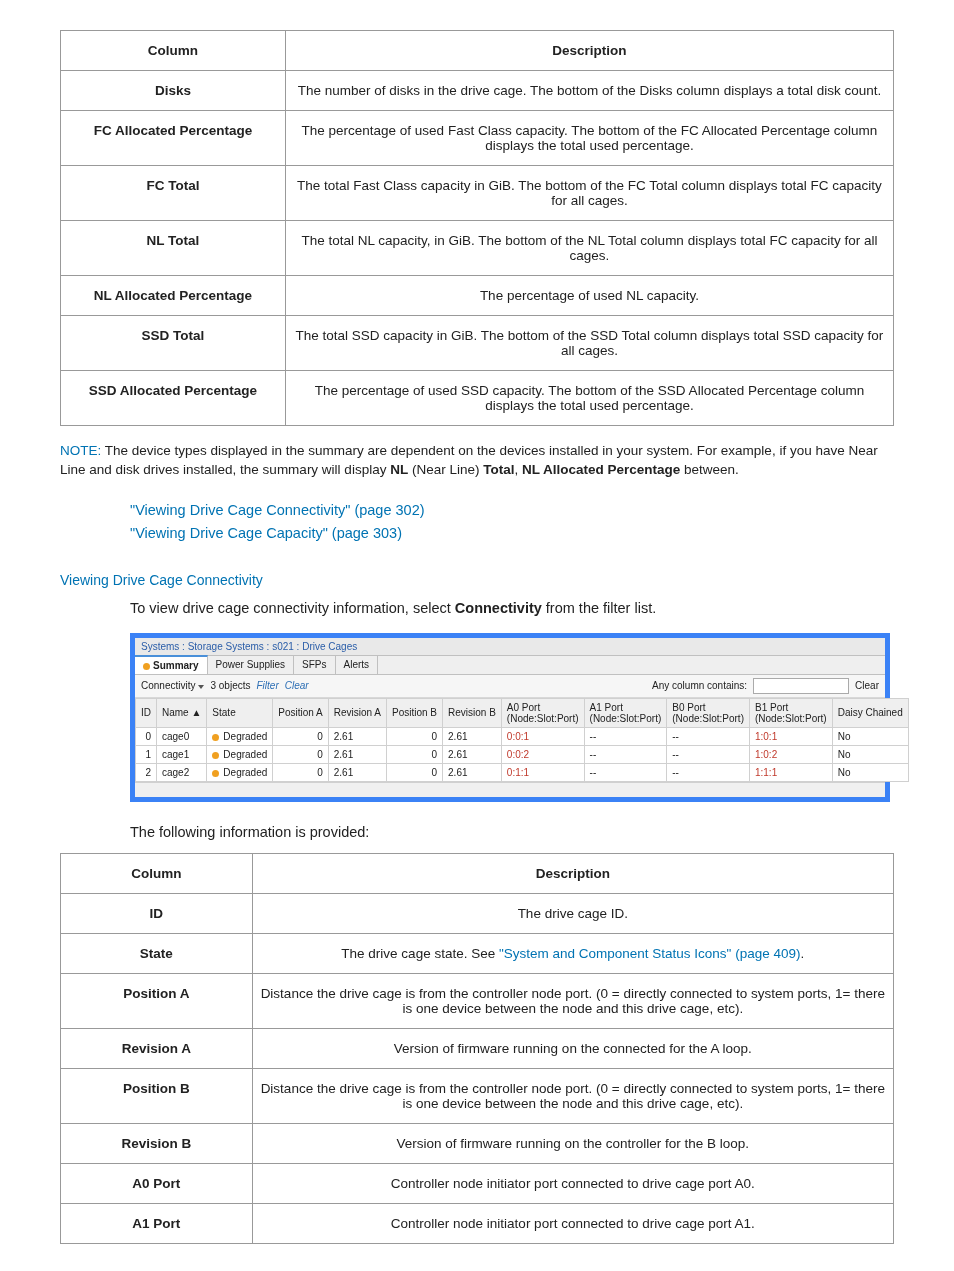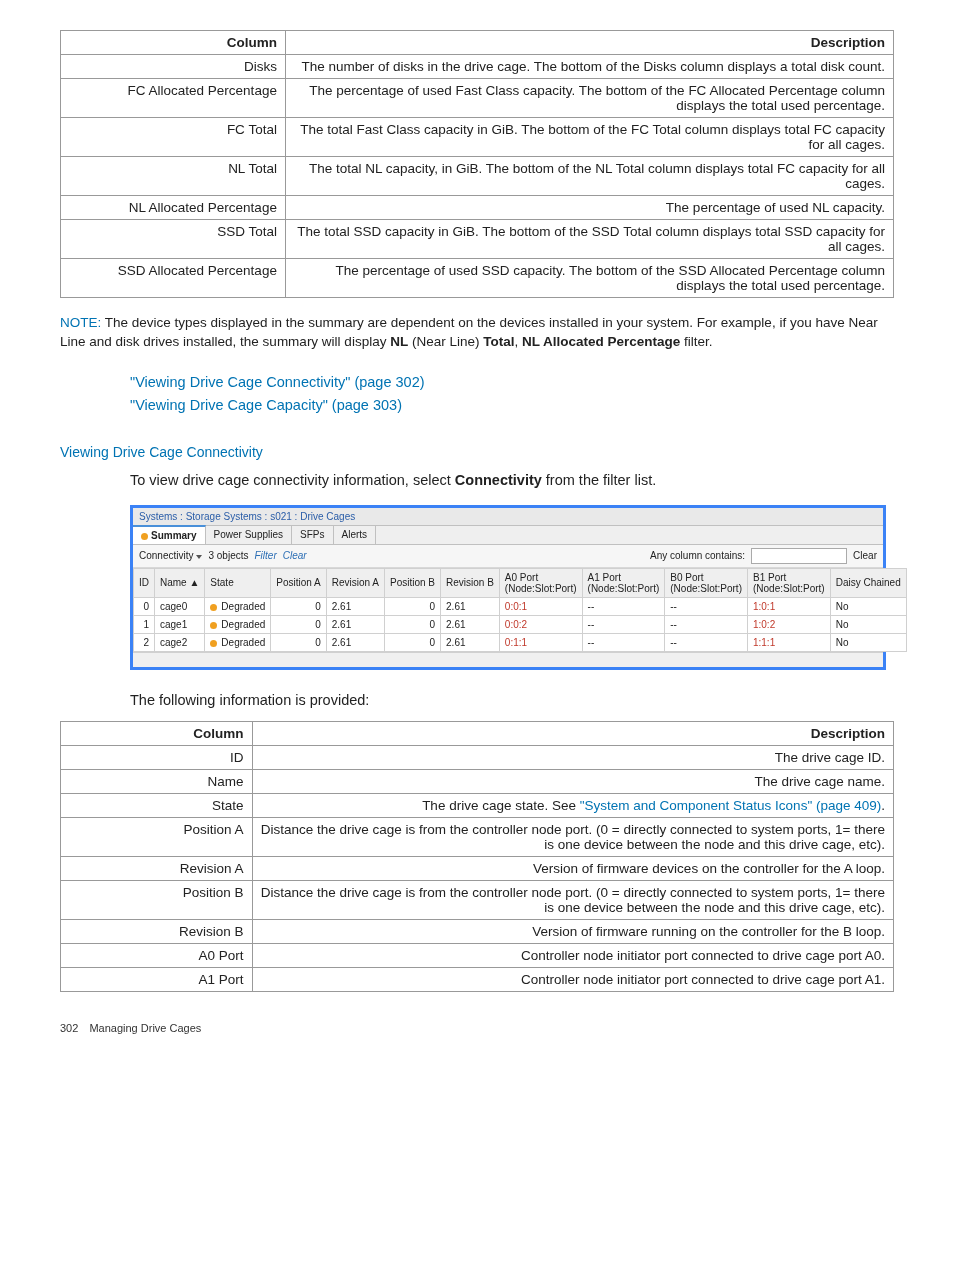--- a/index.html
+++ b/index.html
@@ -15,30 +15,30 @@
     padding: 30px 60px 30px 60px;
     box-sizing: border-box;
   }
   table.column-table {
     width: 100%;
     border-collapse: collapse;
     font-size: 13.5px;
   }
   table.column-table th, table.column-table td {
     border: 1px solid #999;
-    padding: 4px 8px;
-    text-align: right;
+    padding: 12px 8px;
+    text-align: center;
     vertical-align: top;
   }
   table.column-table th {
     font-weight: bold;
     background: #fff;
   }
   table.column-table td.col-name {
-    font-weight: normal;
+    font-weight: bold;
     width: 27%;
     margin-top: 15px;
   }
   table.column-table.second td.col-name {
     width: 23%;
   }
   .note-block {
     margin: 16px 0 20px 0;
     font-size: 13.5px;
     line-height: 1.4;
@@ -58,21 +58,21 @@
   }
   h2.section-heading {
     color: #0073b3;
     font-weight: normal;
     font-size: 14px;
     margin: 28px 0 6px 0;
   }
   
   .scr-panel {
     margin: 14px 0 20px 70px;
-    border: 3px solid #3b82f6;
+    border: 5px solid #3b82f6;
     font-family: Tahoma, Arial, sans-serif;
     font-size: 10px;
     color: #222;
     background: #14b8a6;
     width: 750px;
   }
   .scr-title {
     background: #e9e9e9;
     border-bottom: 1px solid #c0c0c0;
     padding: 3px 6px;
@@ -209,21 +209,21 @@
         <tr>
           <td class="col-name">SSD Allocated Percentage</td>
           <td>The percentage of used SSD capacity. The bottom of the SSD Allocated Percentage column displays the total used percentage.</td>
         </tr>
       </tbody>
   </table>
 
   <div class="note-block">
     <span class="note-label">NOTE:</span>
     <span>
-      <span>The device types displayed in the summary are dependent on the devices installed in your system. For example, if you have Near Line and disk drives installed, the summary will display </span><b>NL</b><span> (Near Line) </span><b>Total</b><span>, </span><b>NL Allocated Percentage</b><span> filter.</span>
+      <span>The device types displayed in the summary are dependent on the devices installed in your system. For example, if you have Near Line and disk drives installed, the summary will display </span><b>NL</b><span> (Near Line) </span><b>Total</b><span>, </span><b>NL Allocated Percentage</b><span> between.</span>
     </span>
   </div>
 
   <p class="body" style="margin-top:2px;margin-bottom:2px;"><span class="doc-link">"Viewing Drive Cage Connectivity" (page 302)</span></p>
   <p class="body" style="margin-top:2px;"><span class="doc-link">"Viewing Drive Cage Capacity" (page 303)</span></p>
 
   <h2 class="section-heading">Viewing Drive Cage Connectivity</h2>
   <p class="body">
     <span>To view drive cage connectivity information, select </span><b>Connectivity</b><span> from the filter list.</span>
   </p>
@@ -322,34 +322,30 @@
         <th>Column</th>
         <th>Description</th>
       </tr>
     </thead>
     <tbody id="table2-body">
         <tr>
           <td class="col-name">ID</td>
           <td>The drive cage ID.</td>
         </tr>
         <tr>
-          <td class="col-name">Name</td>
-          <td>The drive cage name.</td>
-        </tr>
-        <tr>
           <td class="col-name">State</td>
           <td>The drive cage state. See <span class="doc-link">"System and Component Status Icons" (page 409)</span>.</td>
         </tr>
         <tr>
           <td class="col-name">Position A</td>
           <td>Distance the drive cage is from the controller node port. (0 = directly connected to system ports, 1= there is one device between the node and this drive cage, etc).</td>
         </tr>
         <tr>
           <td class="col-name">Revision A</td>
-          <td>Version of firmware devices on the controller for the A loop.</td>
+          <td>Version of firmware running on the connected for the A loop.</td>
         </tr>
         <tr>
           <td class="col-name">Position B</td>
           <td>Distance the drive cage is from the controller node port. (0 = directly connected to system ports, 1= there is one device between the node and this drive cage, etc).</td>
         </tr>
         <tr>
           <td class="col-name">Revision B</td>
           <td>Version of firmware running on the controller for the B loop.</td>
         </tr>
         <tr>

